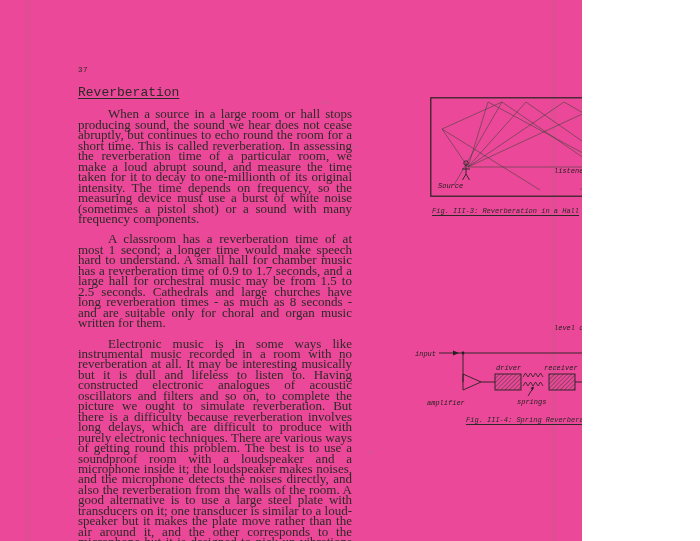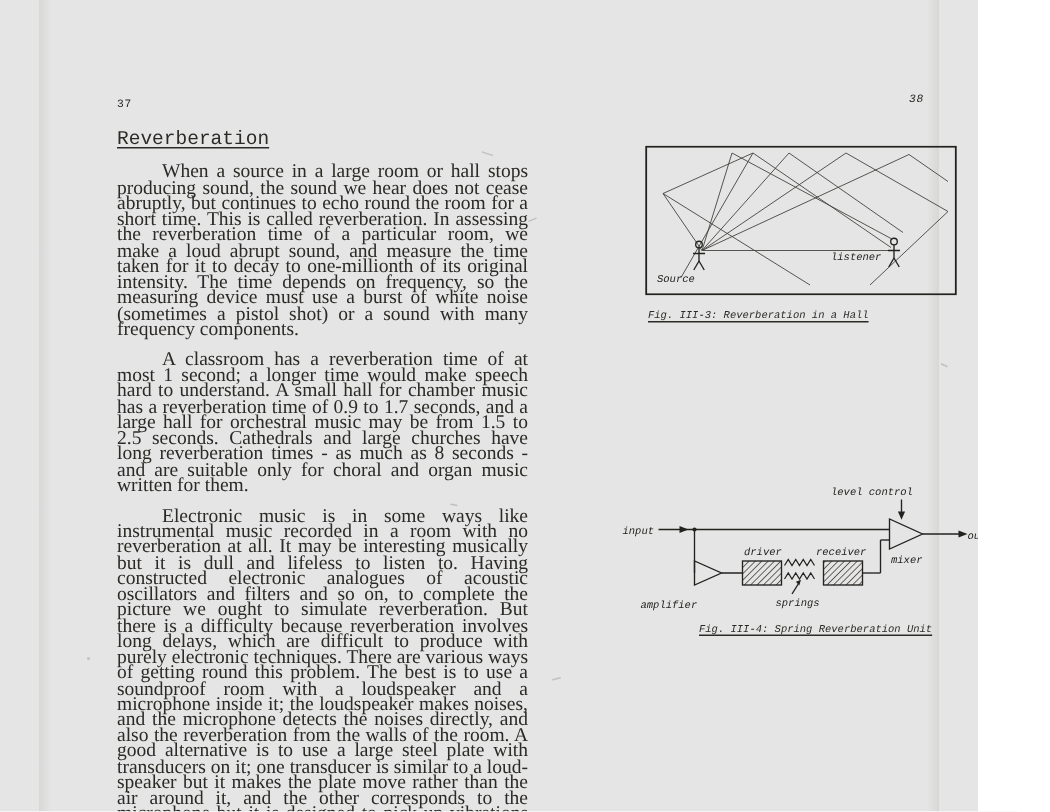--- a/index.html
+++ b/index.html
@@ -1,18 +1,18 @@
 <!DOCTYPE html>
 <html><head>
 <meta charset="utf-8">
 <style>
   html,body{margin:0;padding:0;background:#ffffff;}
   .canvas{
-    position:relative;width:652px;height:541px;overflow:hidden;
-    background:#e5e5e5;
+    position:relative;width:582px;height:541px;overflow:hidden;
+    background:#ec4899;
     font-family:"Liberation Mono","DejaVu Sans Mono",monospace;
     color:#2b2a26;
   }
   .edge{position:absolute;top:0;bottom:0;width:8px;pointer-events:none;}
   .edge.left{left:26px;background:linear-gradient(to right,rgba(120,115,105,.12),rgba(120,115,105,0));}
   .edge.right{right:26px;background:linear-gradient(to left,rgba(120,115,105,.12),rgba(120,115,105,0));}
   .pagenum{position:absolute;font-size:7.5px;letter-spacing:.5px;}
   .pagenum.pl{left:78px;top:66px;}
   .pagenum.pr{left:606px;top:63px;font-style:italic;}
   .textcol{

